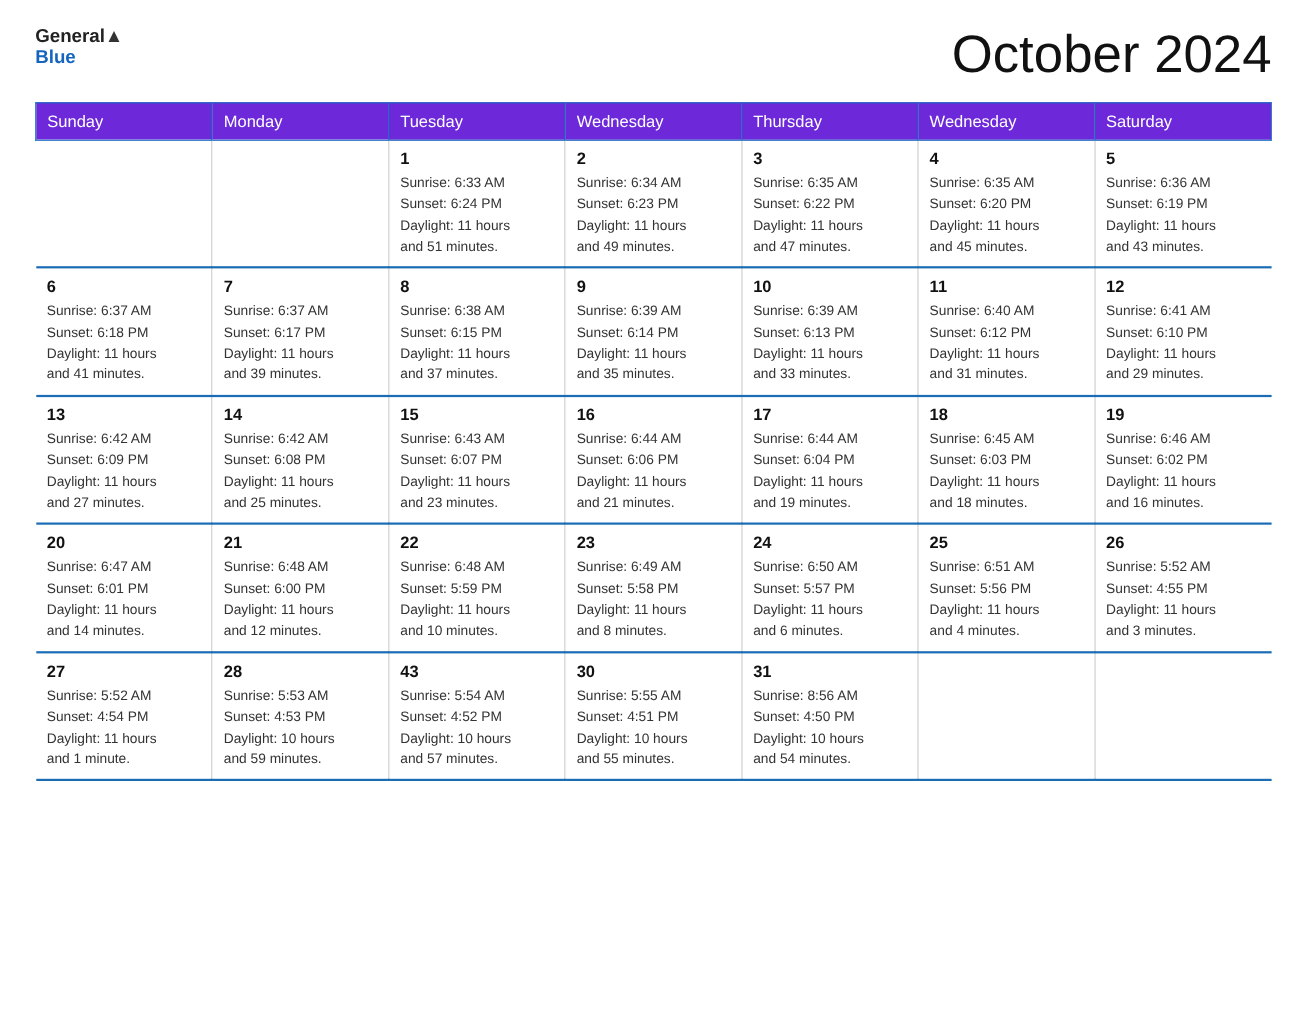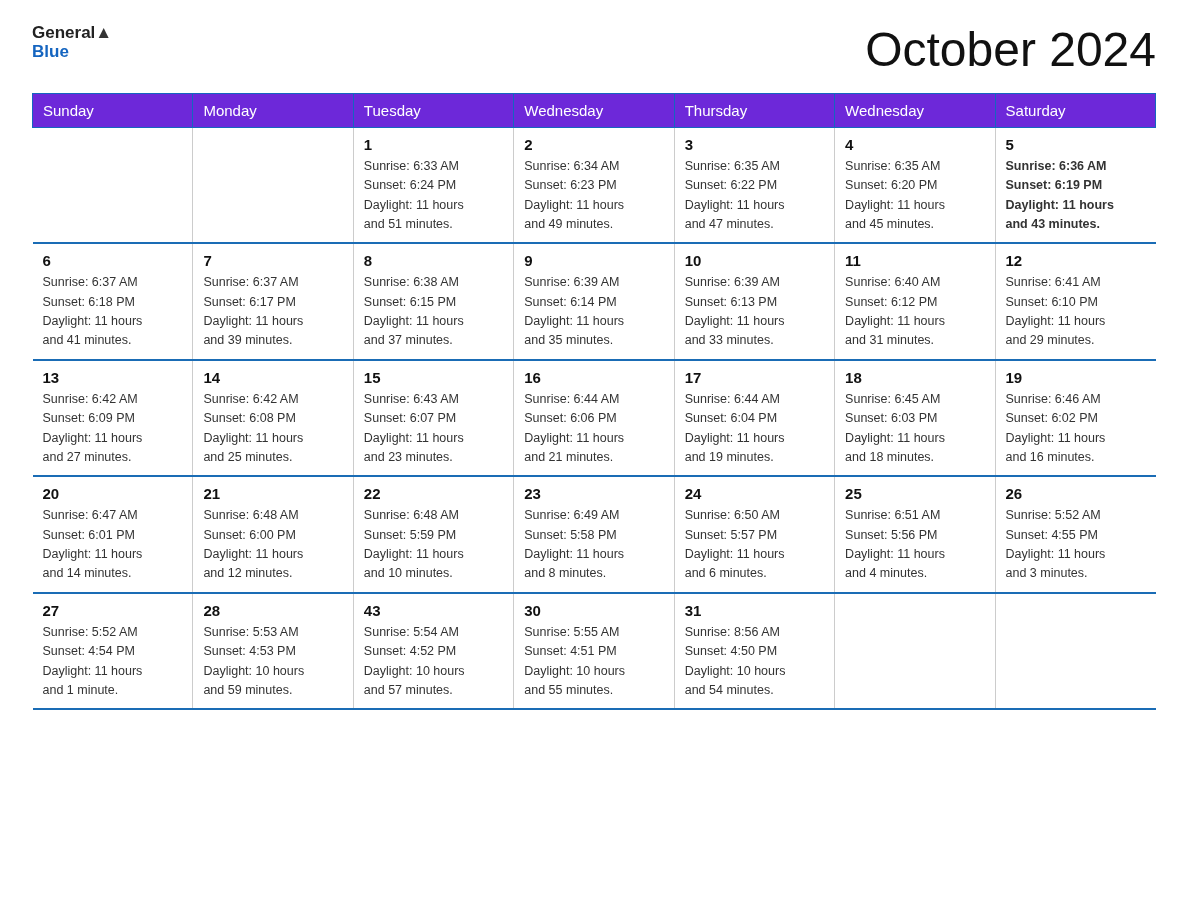--- a/index.html
+++ b/index.html
@@ -141,21 +141,21 @@
         </td>
         <td>
           <span class="day-number">4</span>
           <div class="day-info" style="white-space: pre-line;">Sunrise: 6:35 AM
 Sunset: 6:20 PM
 Daylight: 11 hours
 and 45 minutes.</div>
         </td>
         <td>
           <span class="day-number">5</span>
-          <div class="day-info" style="white-space: pre-line; font-weight: bold;">Sunrise: 6:36 AM
+          <div class="day-info" style="white-space: pre-line;">Sunrise: 6:36 AM
 Sunset: 6:19 PM
 Daylight: 11 hours
 and 43 minutes.</div>
         </td>
       </tr>
       <tr>
         <td>
           <span class="day-number">6</span>
           <div class="day-info" style="white-space: pre-line;">Sunrise: 6:37 AM
 Sunset: 6:18 PM

